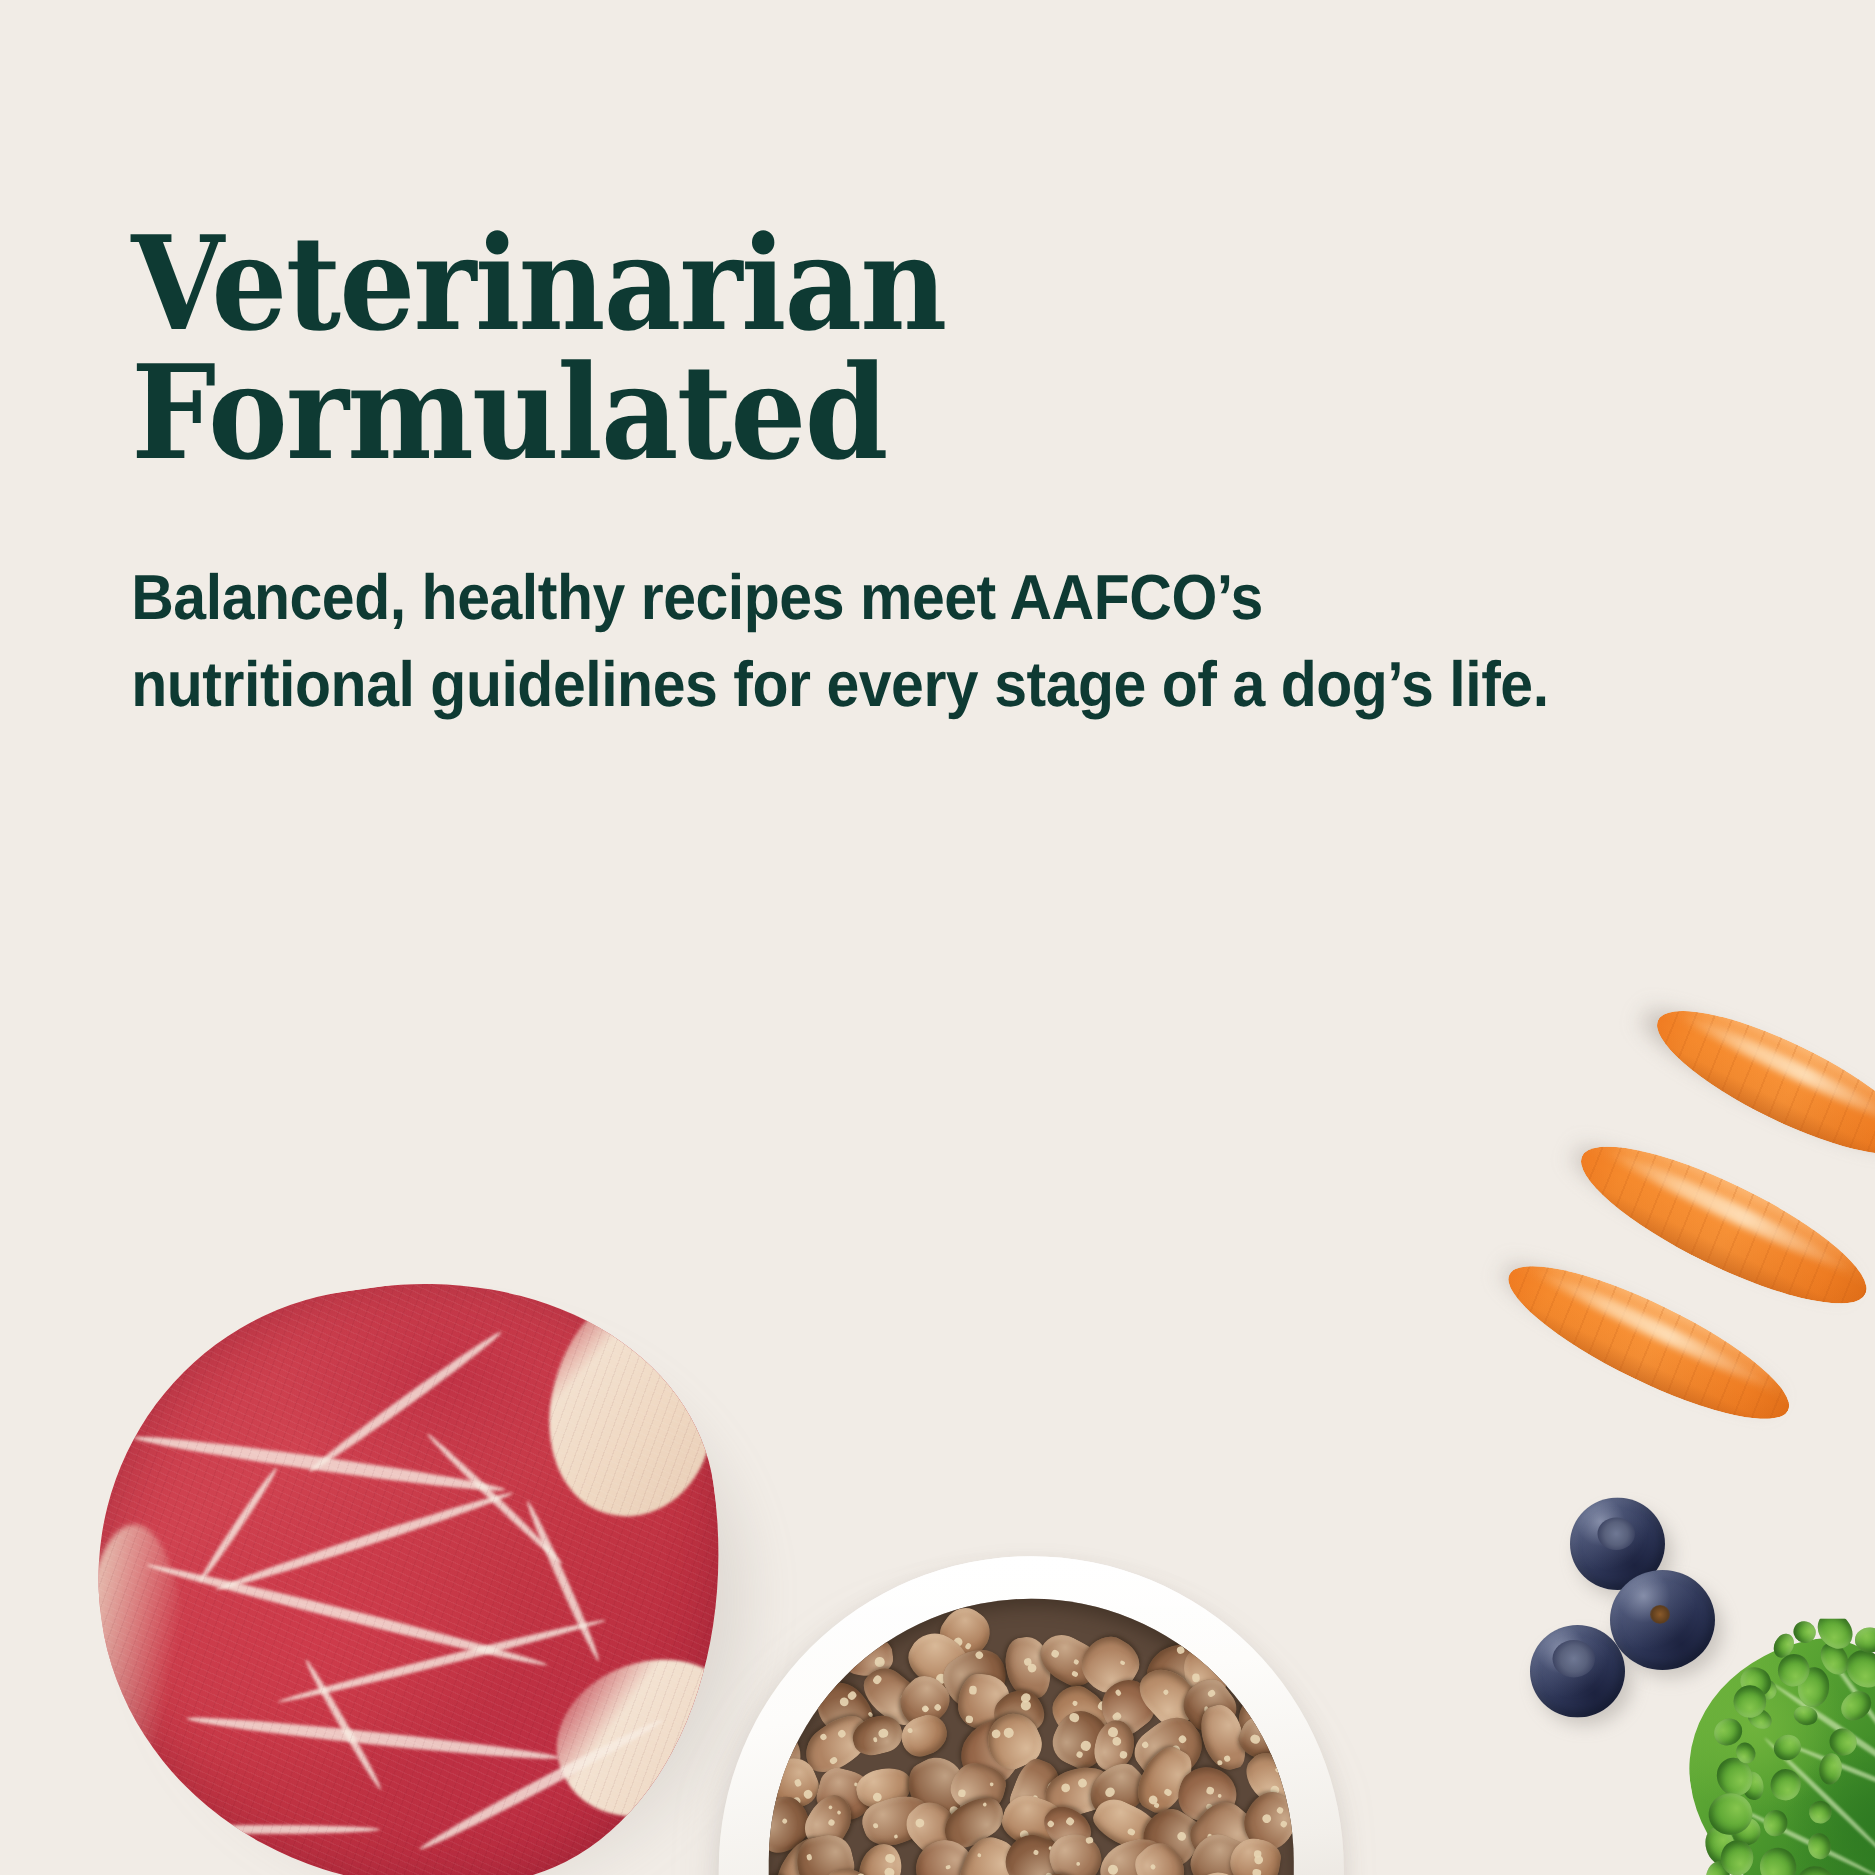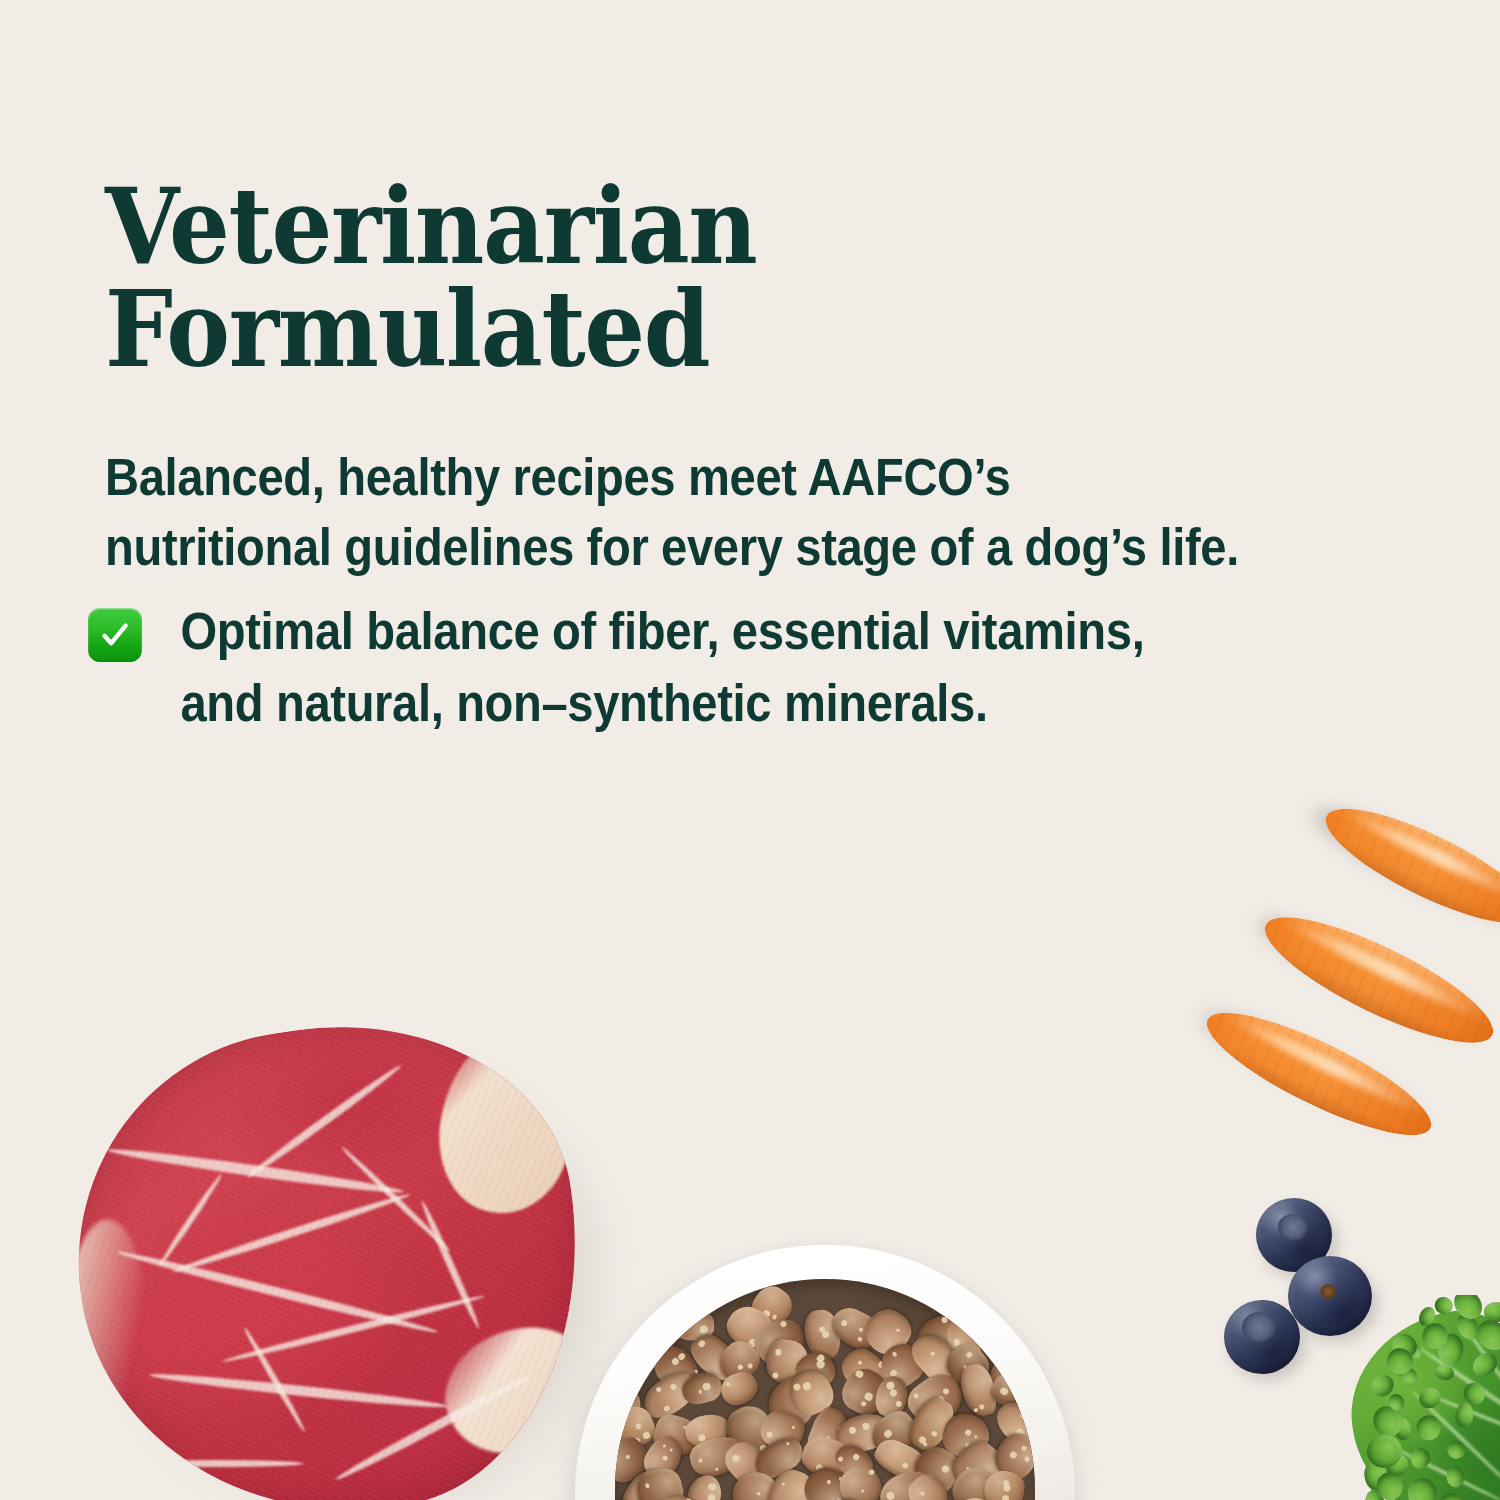--- a/index.html
+++ b/index.html
@@ -791,27 +791,16 @@
     </h1>
 
     <p class="subhead">
       <span class="subhead-line">Balanced, healthy recipes meet AAFCO’s</span>
       <span class="subhead-line">nutritional guidelines for every stage of a dog’s life.</span>
     </p>
 
     <div class="bullets">
 
 
-      <div class="bullet">
-        <span class="bullet-check">
-          <svg width="34" height="34" viewBox="0 0 34 34" aria-hidden="true">
-            <path d="M6.5 17.8 L13.2 25.2 L27.6 7.6" fill="none" stroke="#FFFFFF" stroke-width="4.4" stroke-linecap="round" stroke-linejoin="round"></path>
-          </svg>
-        </span>
-        <span class="bullet-text">
-          <span class="bullet-line">Optimal balance of fiber, essential vitamins,</span>
-          <span class="bullet-line">and natural, non–synthetic minerals.</span>
-        </span>
-      </div>
 
     </div>
   </div>
 </div>
 
 </body></html>

